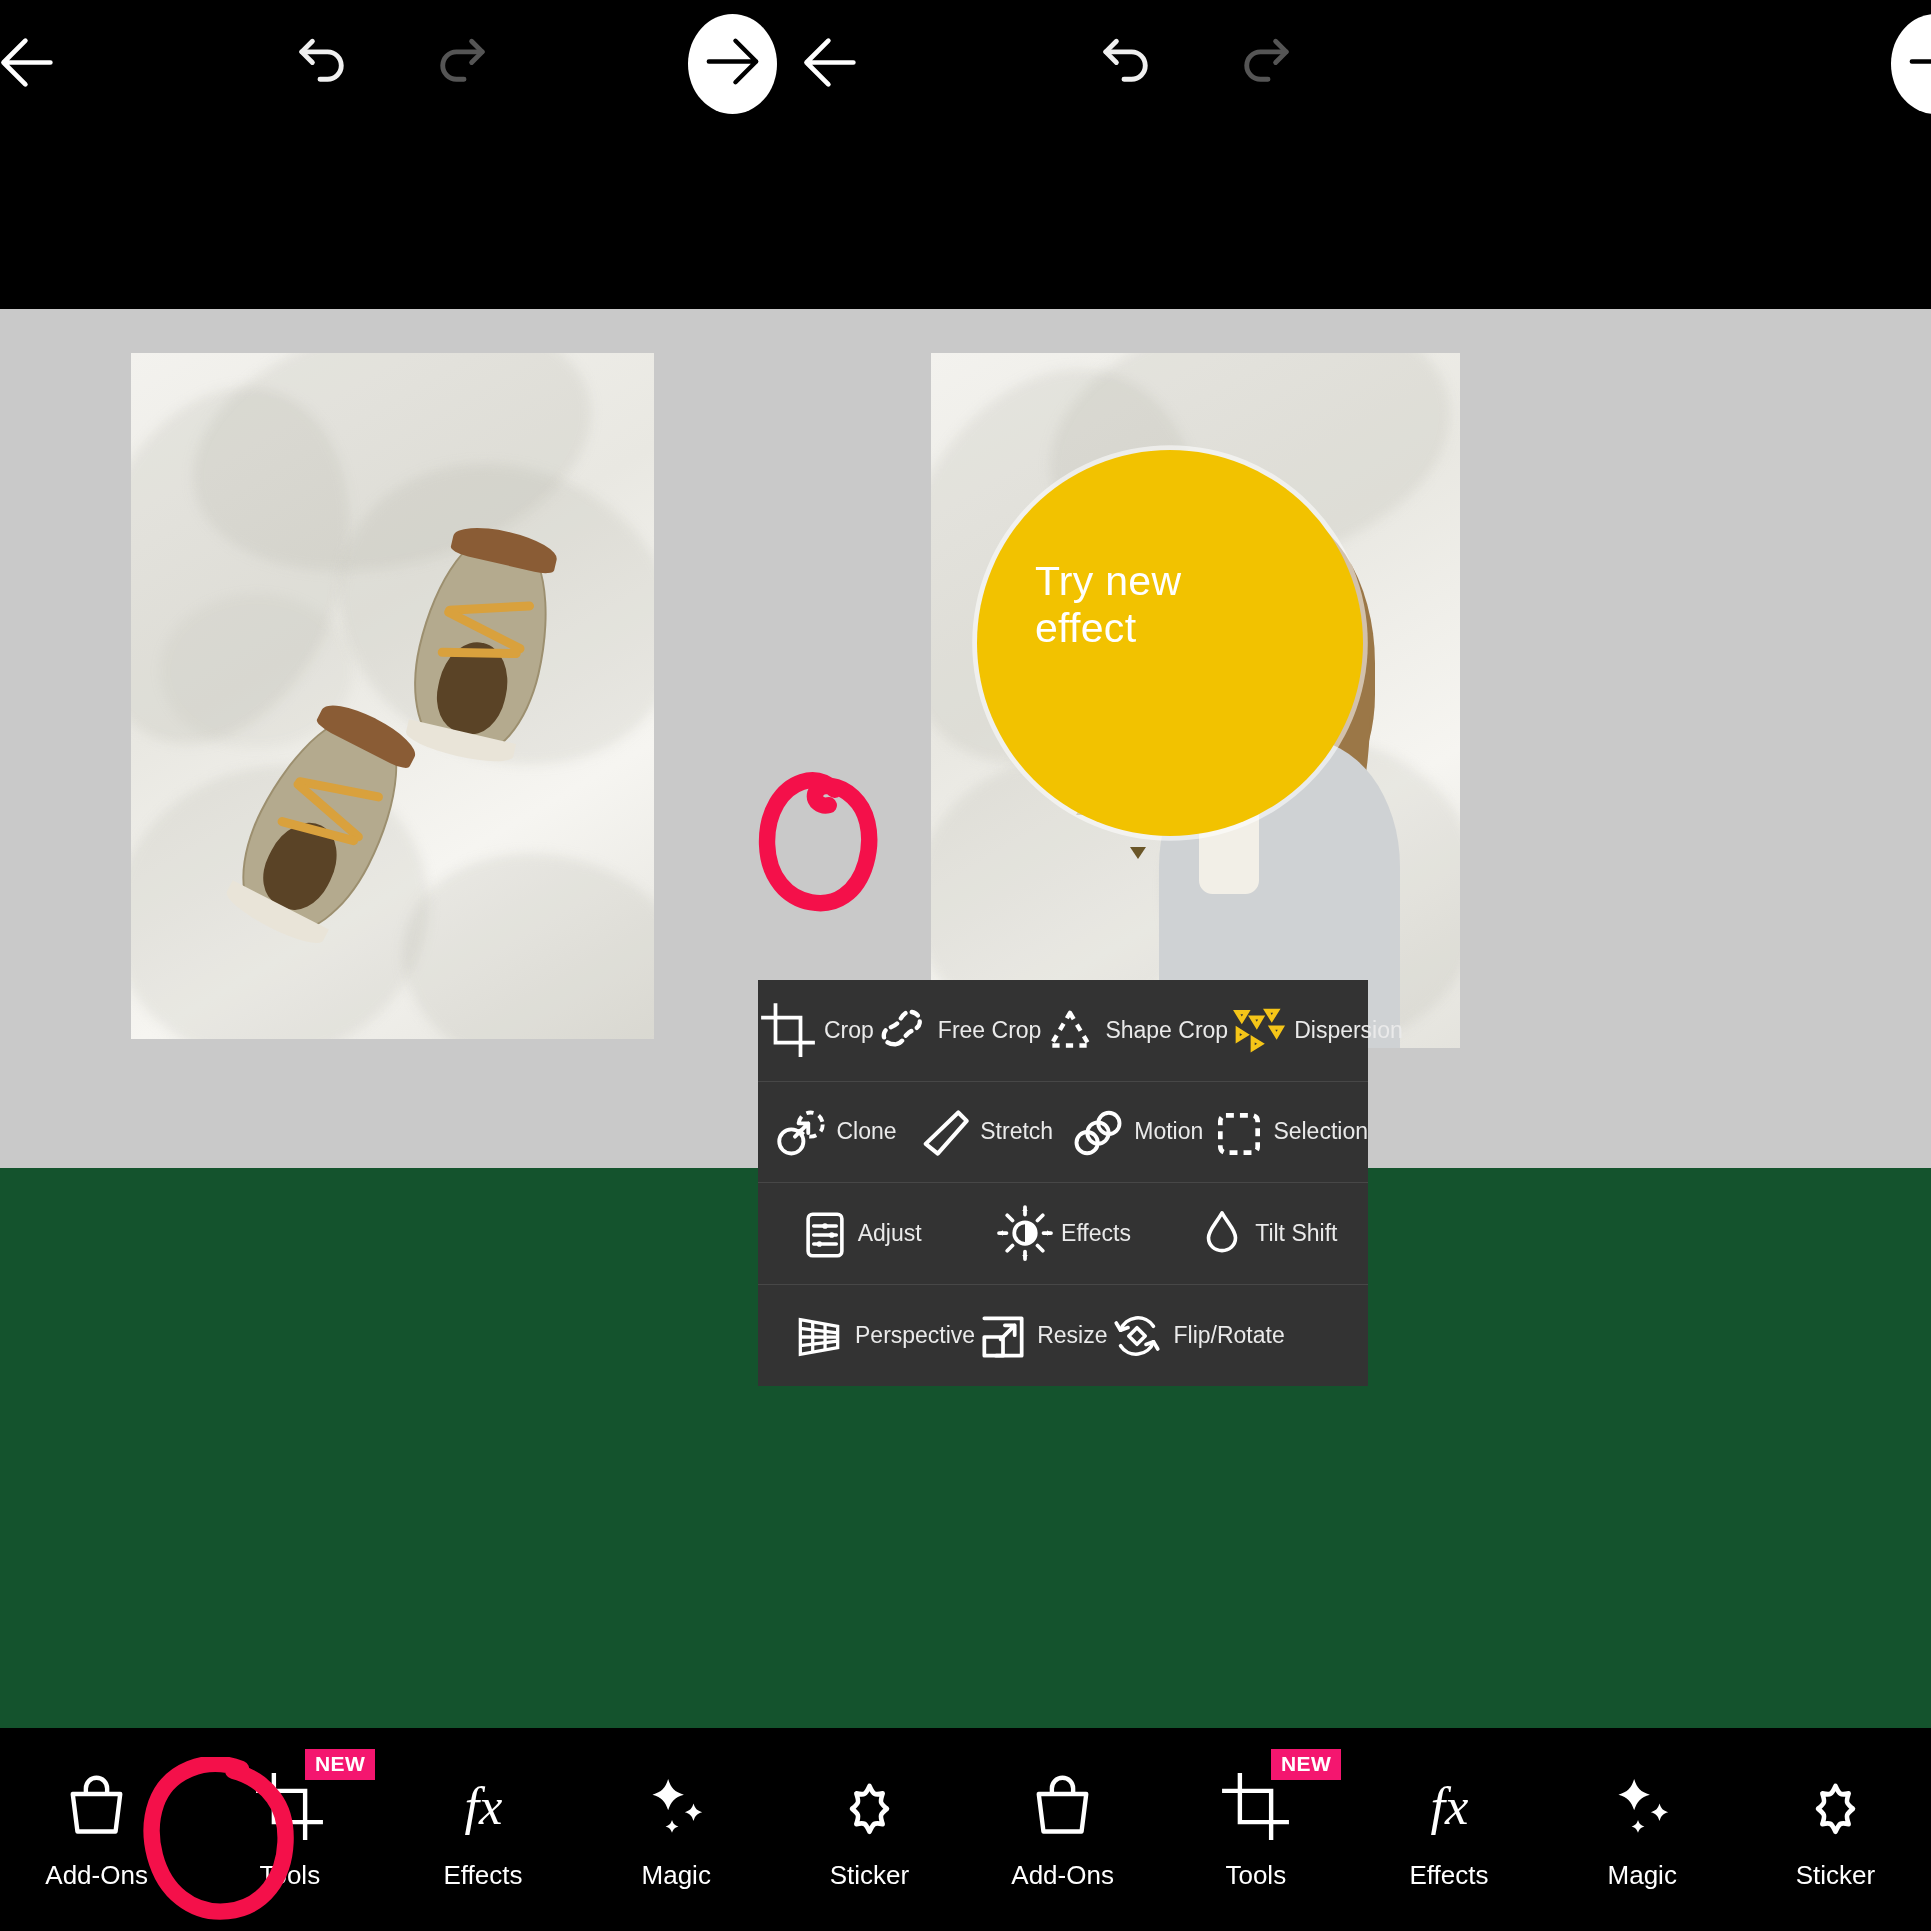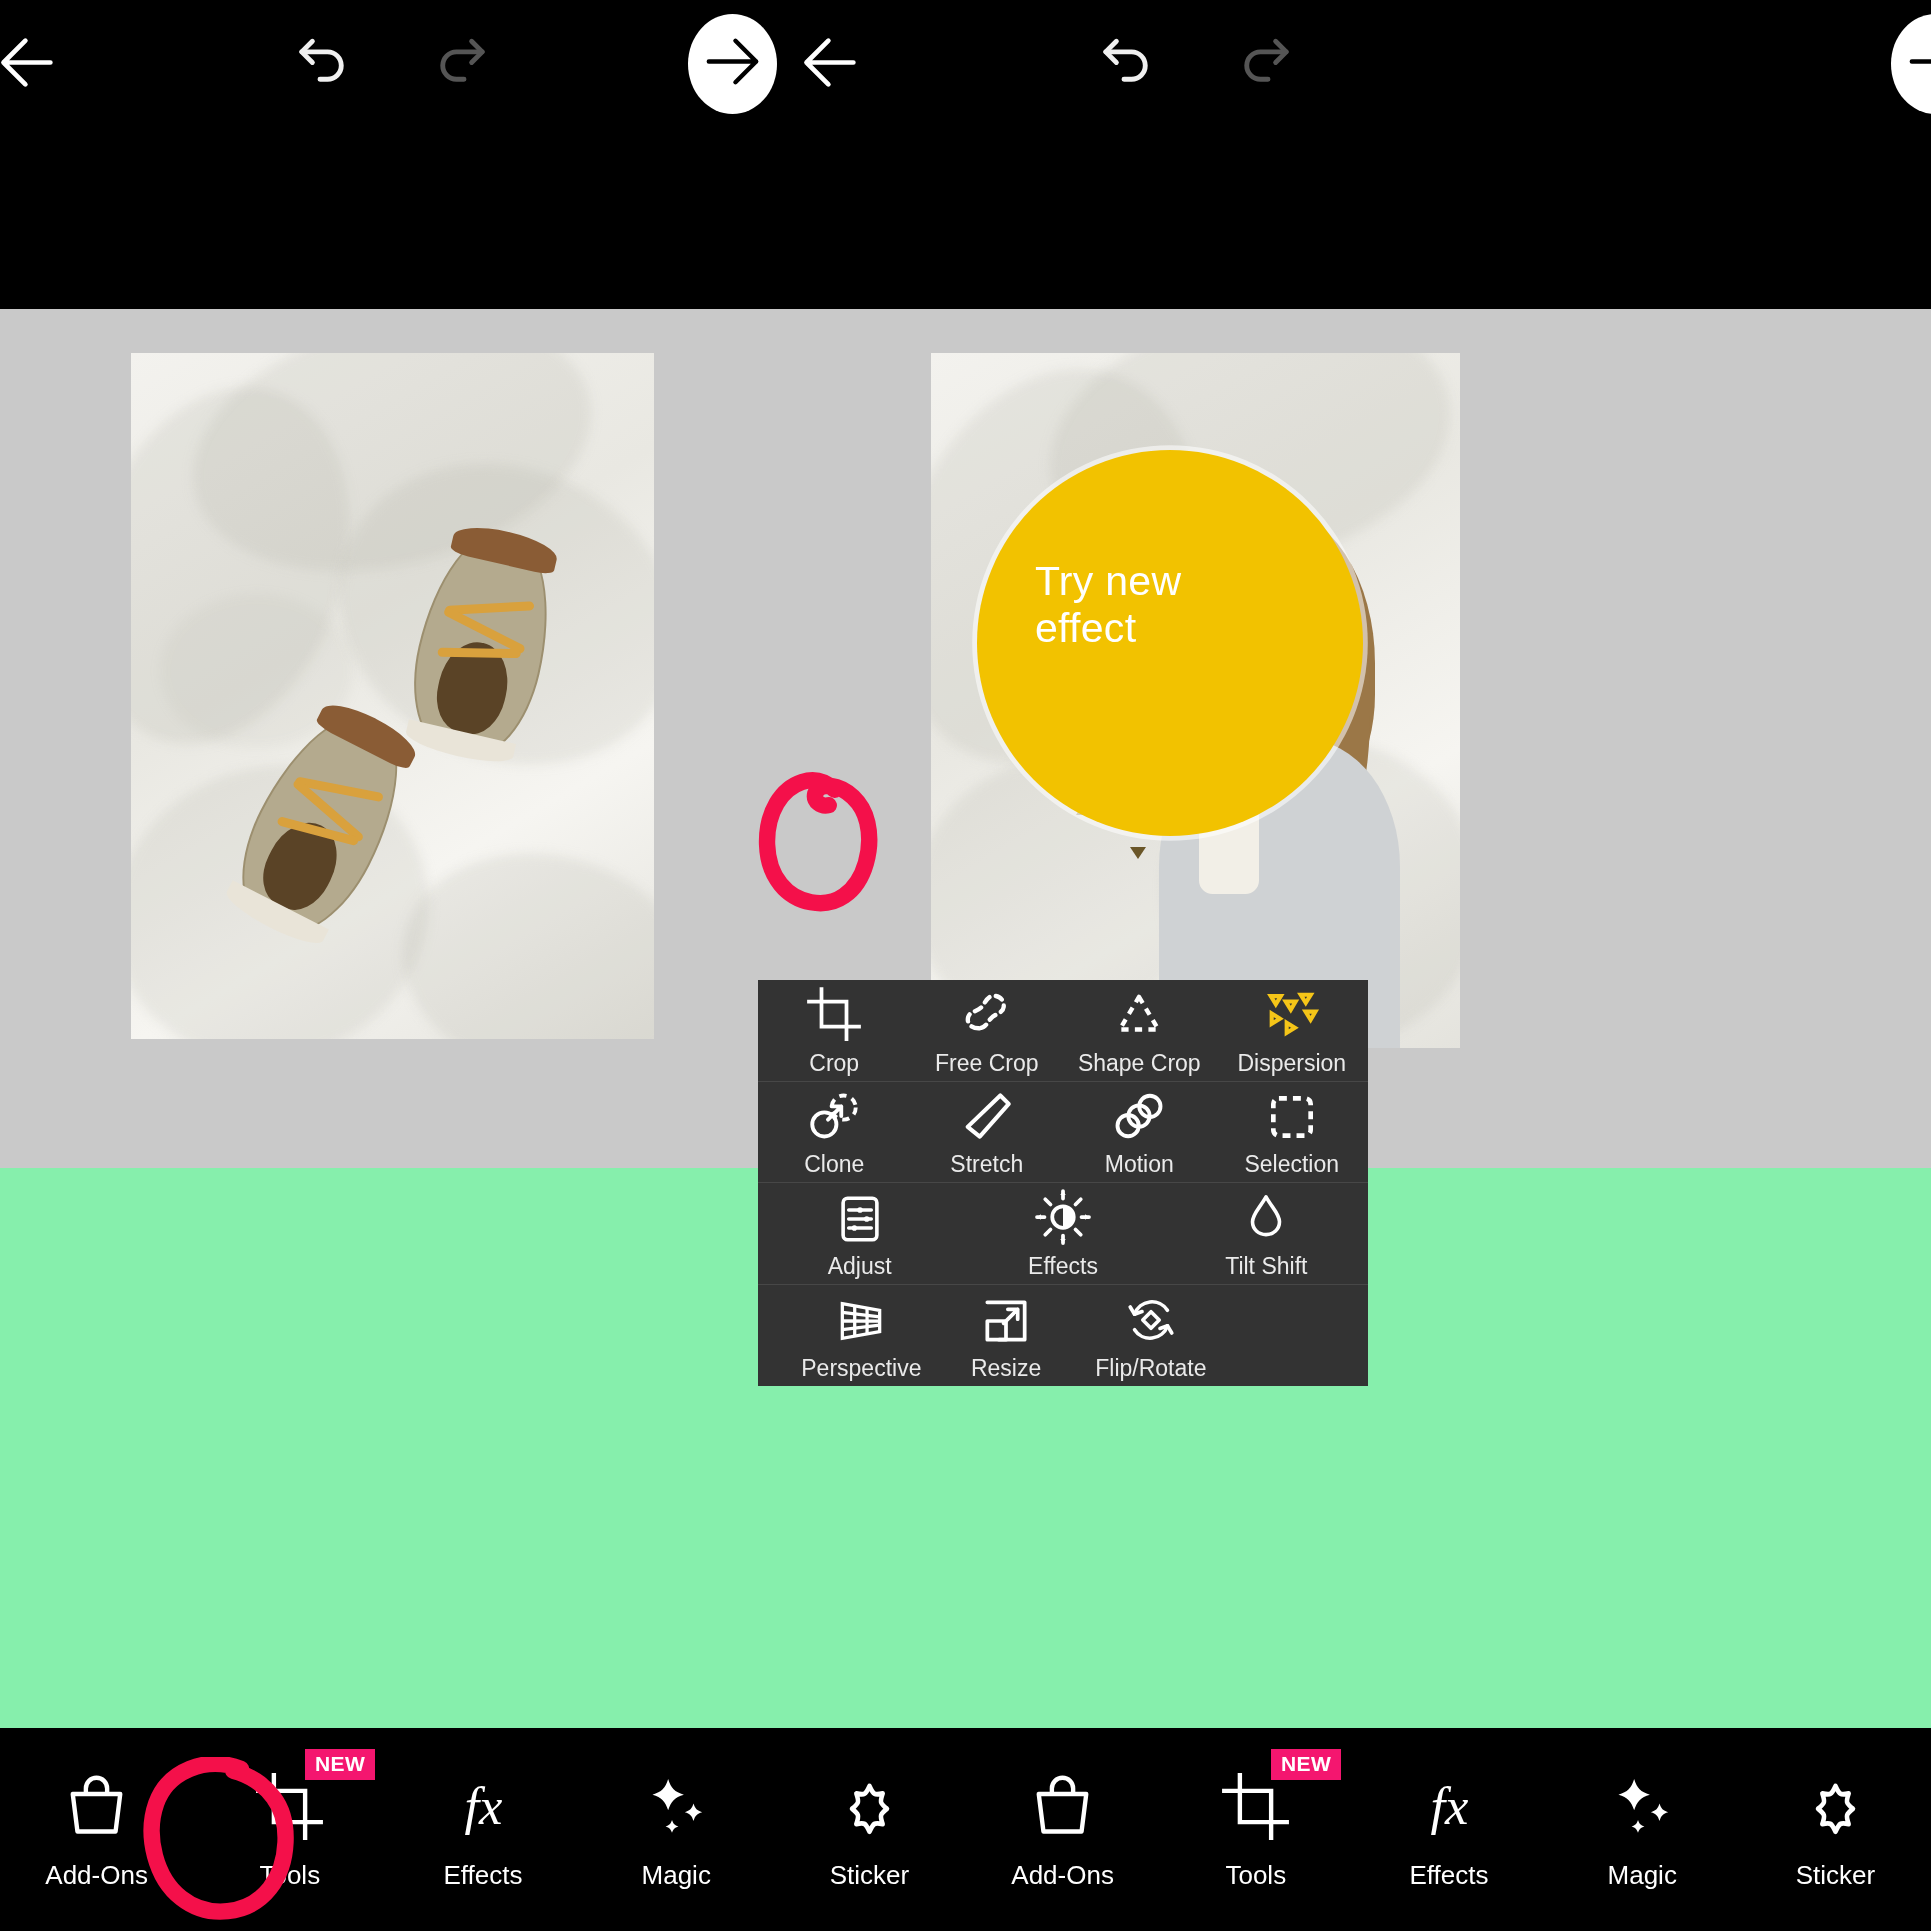--- a/index.html
+++ b/index.html
@@ -1,18 +1,18 @@
 <!DOCTYPE html>
 <html><head>
 <meta charset="utf-8">
 <style>
   * { margin:0; padding:0; box-sizing:border-box; }
   html,body { width:1931px; height:1931px; background:#000; overflow:hidden;
     font-family:"Liberation Sans", sans-serif; }
-  .screen { position:relative; width:1931px; height:1931px; background:#86efac; }
+  .screen { position:relative; width:1931px; height:1931px; background:#14532d; }
 
   
   .topbar { position:absolute; top:0; height:309px; background:#000; }
   .topbar.left  { left:0;    width:966px; }
   .topbar.right { left:966px; width:966px; }
   .tb-icon { position:absolute; top:19.3px; width:87px; height:87px;
              display:flex; align-items:center; justify-content:center; }
   .tb-icon svg { display:block; }
 
   .fab { position:absolute; top:13.5px; width:89px; height:100px;
@@ -58,21 +58,21 @@
   .cup { position:absolute; background:#f2efe7; border-radius:5.8px 5.8px 13.5px 13.5px; }
   .cup .lid { position:absolute; left:-4.8px; right:-4.8px; top:-10.6px; height:13.5px;
               background:#e8e3d6; border-radius:3.9px; }
 
   
   .tools-panel { position:absolute; left:758px; top:980px; width:610px; height:406px;
                  background:#333333; z-index:40; }
   .tool-row { display:flex; height:25%;
               border-bottom:1px solid rgba(255,255,255,.10); }
   .tool-row:last-child { border-bottom:none;padding-left:31px; }
-  .tool-cell { flex:1; display:flex; flex-direction:column;
+  .tool-cell { flex:1; display:flex; flex-direction:row;
                align-items:center; justify-content:center; gap:6px; }
   .tool-cell .ti { height:60px; display:flex; align-items:flex-end; justify-content:center; }
   .tool-cell .tl { color:#eaeaea; font-size:23px; white-space:nowrap; }
   .tool-cell.empty { visibility:hidden; }
 
   
   .bottombar { position:absolute; bottom:0; height:203px; background:#000; }
   .bottombar.left  { left:0;    width:966px; }
   .bottombar.right { left:966px; width:966px; }
   .nav { display:flex; height:100%; align-items:center; }

